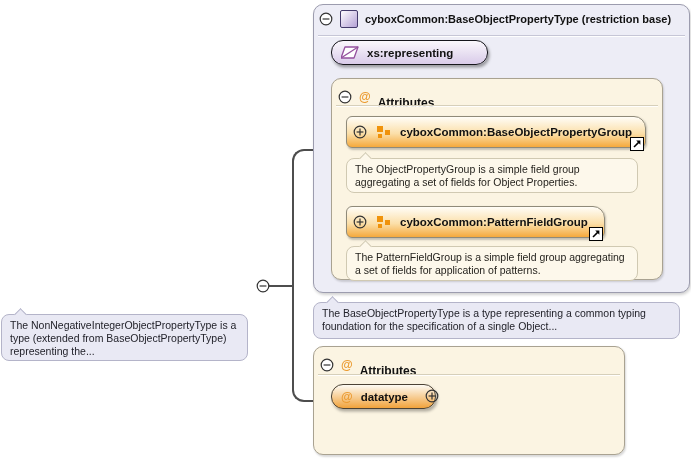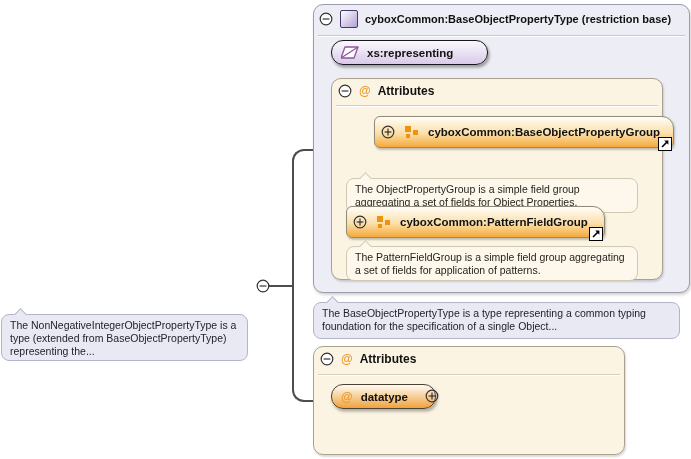--- a/index.html
+++ b/index.html
@@ -40,21 +40,21 @@
     border-radius:12px;background:linear-gradient(#faf8fc,#d9cbe9);
     box-shadow:1.5px 2.5px 3px rgba(0,0,0,.35);display:flex;align-items:center;
     gap:8px;padding:0 6px 0 9px;}
   .st-label{font-size:11.5px;font-weight:bold;white-space:nowrap;}
 
   
   .cream-box{background:#fbf4e2;border:1px solid #a9a291;border-radius:10px;
     box-shadow:1px 1.5px 2px rgba(0,0,0,.15);}
   .attr-header{position:absolute;left:6px;top:5px;display:flex;align-items:center;gap:7px;}
   .at-sign{color:#eb9c33;font-size:12px;font-weight:bold;}
-  .attr-title{font-size:12px;font-weight:bold;}
+  .attr-title{font-size:12px;font-weight:bold;margin-top:12px;}
 
   
   .grp-box{position:absolute;height:30px;border:1px solid #8f8a79;
     border-radius:6px 12px 6px 6px;
     background:linear-gradient(#fffdf7 0%,#fbdfa9 55%,#f5a93c 100%);
     box-shadow:1px 1.5px 2px rgba(0,0,0,.22);
     display:flex;align-items:center;gap:9px;padding:0 6px;cursor:pointer;}
   .grp-label{font-size:11.5px;font-weight:bold;white-space:nowrap;}
   .jump{position:absolute;right:1px;bottom:-4px;width:12px;height:12px;background:#fff;
     border:1.5px solid #000;display:flex;align-items:center;justify-content:center;cursor:pointer;}
@@ -116,41 +116,41 @@
       <div class="attr-header">
         <svg class="toggle" viewBox="0 0 14 14">
           <circle cx="7" cy="7" r="5.8" fill="#fff" stroke="#333" stroke-width="1.2"></circle>
           <line x1="3.6" y1="7" x2="10.4" y2="7" stroke="#333" stroke-width="1.2"></line>
         </svg>
         <span class="at-sign">@</span>
         <span class="attr-title">Attributes</span>
       </div>
       <div class="sep sep-cream" style="left:4px;right:4px;top:26px;"></div>
 
-      <div class="grp-box" style="left:14px;top:37px;width:286px;margin-left:28px;">
+      <div class="grp-box" style="left:14px;top:37px;width:286px;">
         <svg class="toggle" viewBox="0 0 14 14">
           <circle cx="7" cy="7" r="5.8" fill="none" stroke="#333" stroke-width="1.2"></circle>
           <line x1="3.6" y1="7" x2="10.4" y2="7" stroke="#333" stroke-width="1.2"></line>
           <line x1="7" y1="3.6" x2="7" y2="10.4" stroke="#333" stroke-width="1.2"></line>
         </svg>
         <svg width="15" height="15" viewBox="0 0 15 15">
           <rect x="1" y="1" width="6" height="6" fill="#f0930c"></rect>
           <rect x="2" y="9" width="4" height="4" fill="#f0930c"></rect>
           <rect x="9" y="5" width="5" height="5" fill="#f0930c"></rect>
         </svg>
         <span class="grp-label">cyboxCommon:BaseObjectPropertyGroup</span>
         <span class="jump">
           <svg width="8" height="8" viewBox="0 0 8 8">
             <line x1="1" y1="7" x2="6.4" y2="1.6" stroke="#000" stroke-width="1.5"></line>
             <polygon points="3.2,0.6 7.4,0.6 7.4,4.8" fill="#000"></polygon>
           </svg>
         </span>
       </div>
 
-      <div class="tip tip-cream" style="left:14px;top:79px;width:292px;height:35px;margin-top:20px;">
+      <div class="tip tip-cream" style="left:14px;top:79px;width:292px;height:35px;">
         <span>The ObjectPropertyGroup is a simple field group aggregating a set of fields for Object Properties.</span>
       </div>
 
       <div class="grp-box" style="left:14px;top:127px;width:245px;">
         <svg class="toggle" viewBox="0 0 14 14">
           <circle cx="7" cy="7" r="5.8" fill="none" stroke="#333" stroke-width="1.2"></circle>
           <line x1="3.6" y1="7" x2="10.4" y2="7" stroke="#333" stroke-width="1.2"></line>
           <line x1="7" y1="3.6" x2="7" y2="10.4" stroke="#333" stroke-width="1.2"></line>
         </svg>
         <svg width="15" height="15" viewBox="0 0 15 15">

